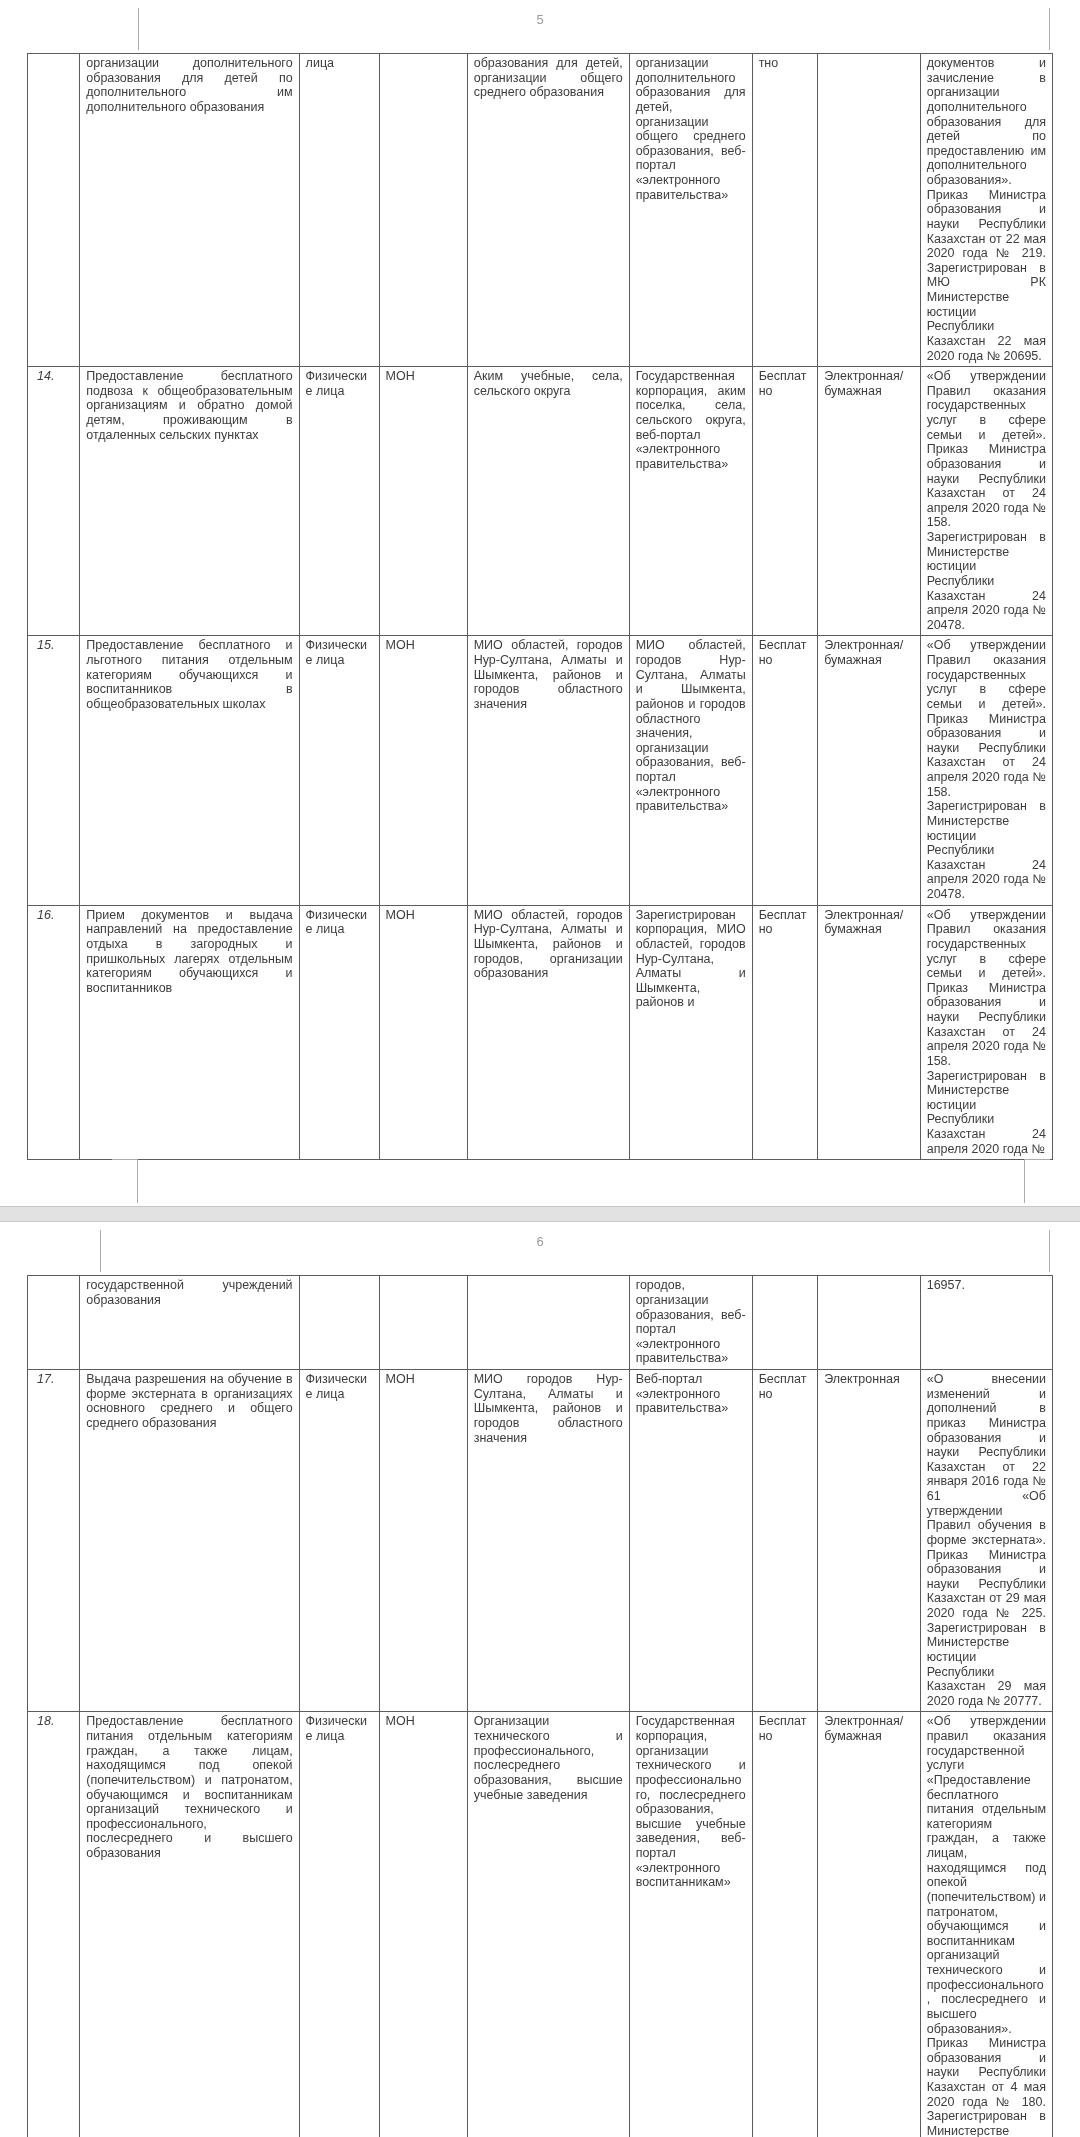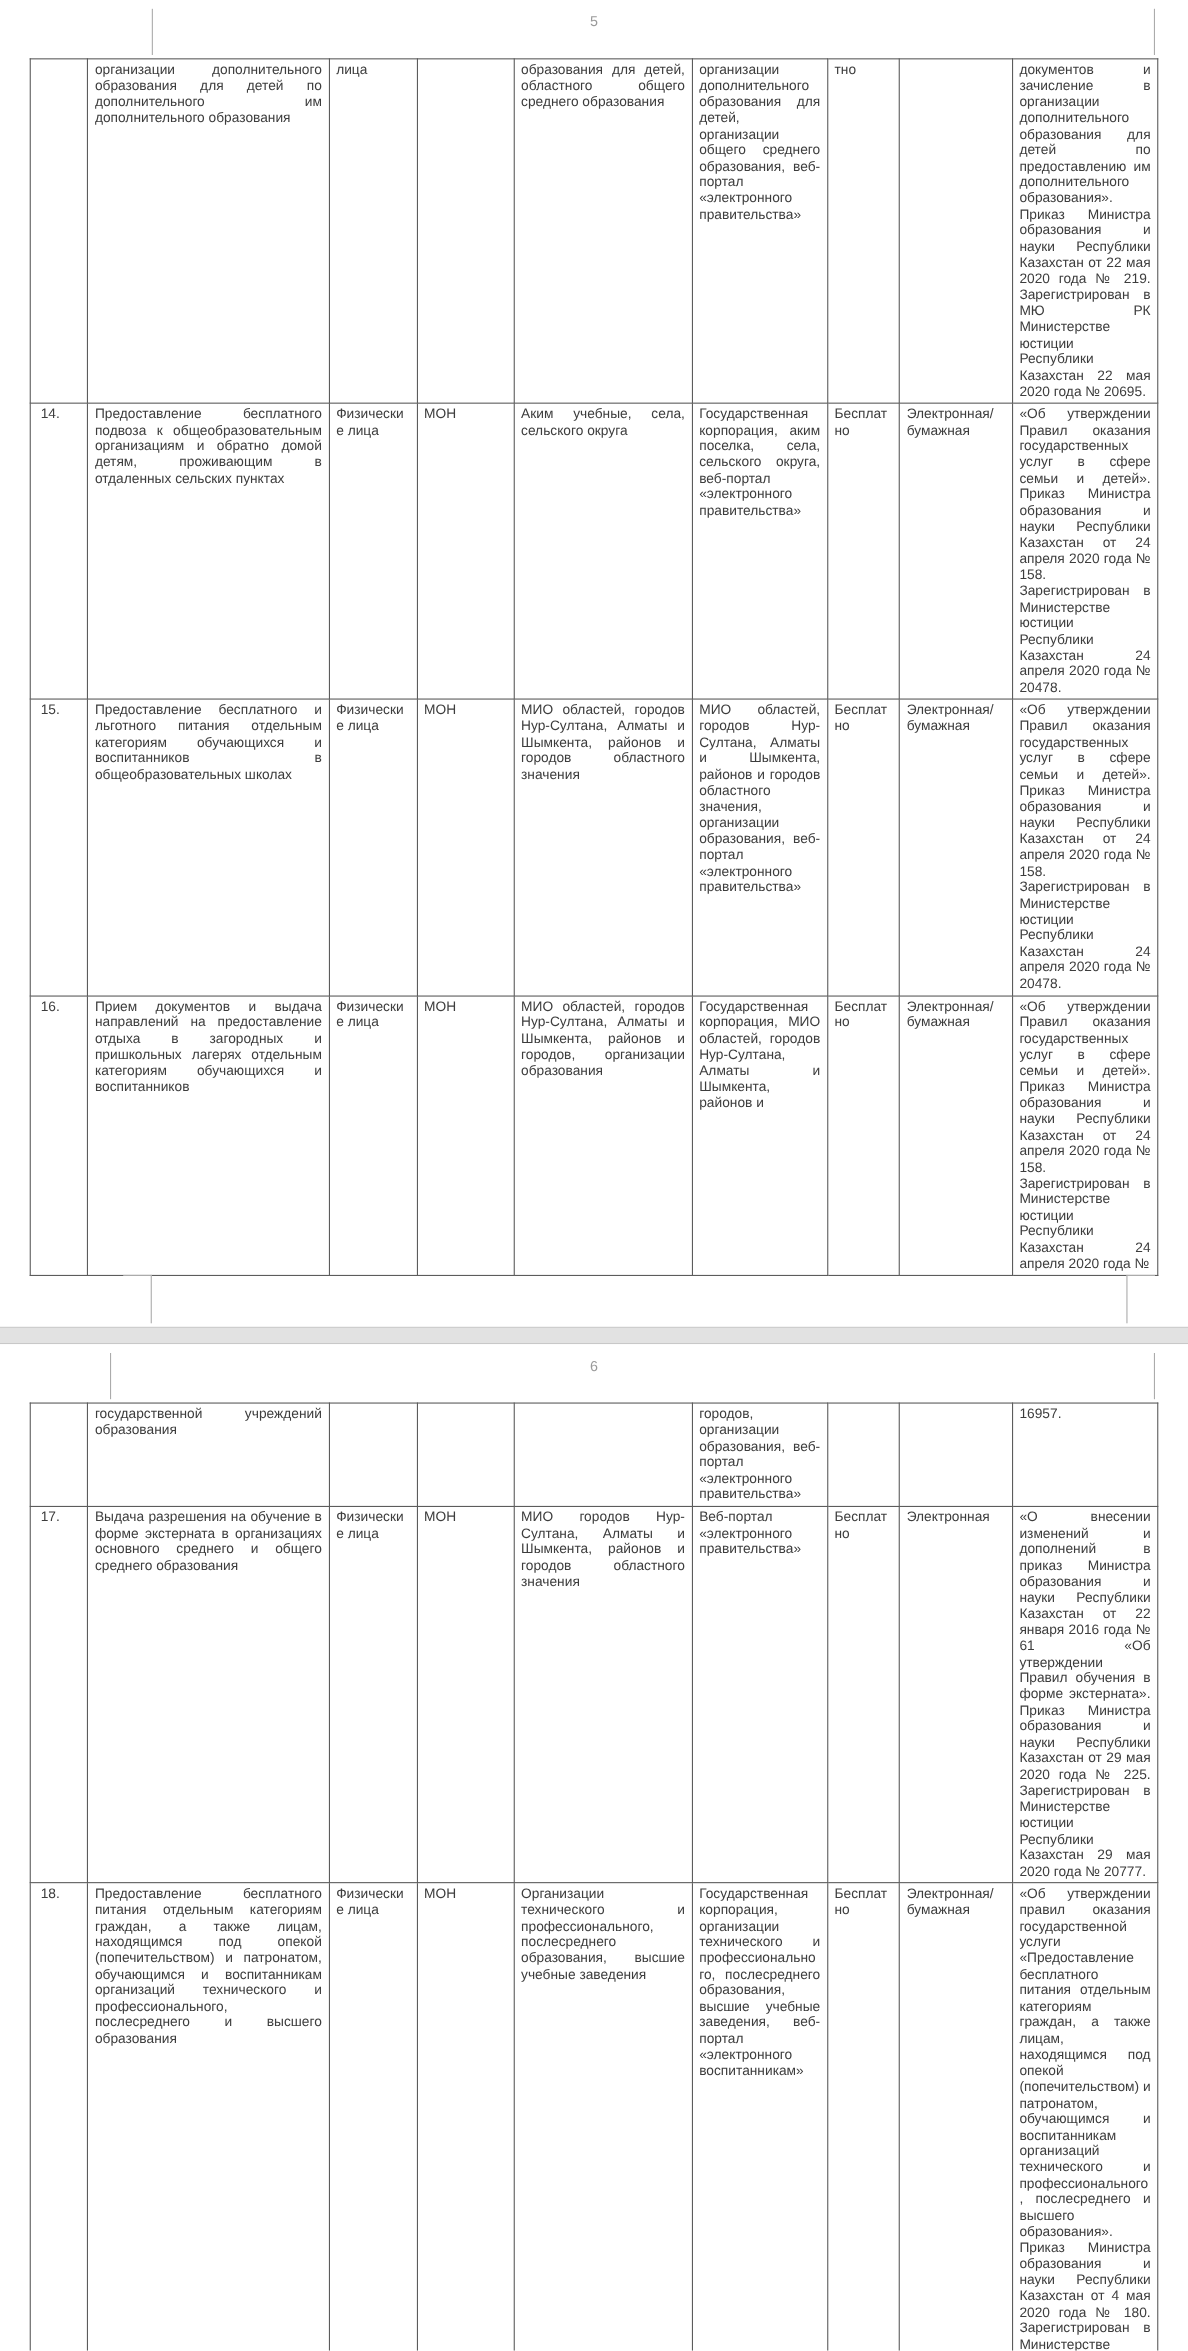--- a/index.html
+++ b/index.html
@@ -9,21 +9,21 @@
   *{box-sizing:border-box;}
   html,body{margin:0;padding:0;background:#fff;}
   body{font-family:"Liberation Sans","DejaVu Sans",sans-serif;color:var(--text);}
   .viewport{width:1080px;height:2137px;overflow:hidden;position:relative;background:var(--page-bg);}
   .page{position:relative;background:var(--page-bg);padding:10px 27px 46px 27px;}
   .page-number{text-align:center;color:var(--page-number);font-size:13px;line-height:15px;margin:2px 0 26px 0;}
   table.doc{width:100%;border-collapse:collapse;table-layout:fixed;}
   td{border:1px solid var(--border);vertical-align:top;padding:2px 6px 3px 6px;
      font-size:12.5px;line-height:1.17;text-align:justify;
      overflow-wrap:break-word;word-break:break-word;}
-  td.c-num{text-align:left;padding-left:9px;}
+  td.c-num{text-align:left;padding-left:9px;font-style:italic;}
   col.c-num{width:5.1%;} col.c-service{width:21.4%;} col.c-recipient{width:7.8%;}
   col.c-authority{width:8.6%;} col.c-provider{width:15.8%;} col.c-place{width:12%;}
   col.c-cost{width:6.4%;} col.c-form{width:10%;} col.c-legal{width:12.9%;}
   .separator{height:16px;background:var(--separator);border-top:1px solid #c6c6c6;border-bottom:1px solid #c6c6c6;}
   .tick{position:absolute;width:1px;height:42px;background:var(--mark);}
   .tick.tl{top:8px;} .tick.tr{top:8px;right:30px;}
   .page-a .tick.tl{left:138px;} .page-b .tick.tl{left:100px;}
   .bracket{position:absolute;width:26px;height:44px;border-top:1px solid var(--mark);}
   .bracket.bl{border-right:1px solid var(--mark);left:112px;bottom:3px;}
   .bracket.br{border-left:1px solid var(--mark);right:30px;bottom:3px;}
@@ -48,21 +48,21 @@
           <col class="c-cost">
           <col class="c-form">
           <col class="c-legal">
       </colgroup>
       <tbody>
           <tr>
             <td class="c-num"><span></span></td>
             <td class="c-service"><span>организации дополнительного образования для детей по дополнительного им дополнительного образования</span></td>
             <td class="c-recipient"><span>лица</span></td>
             <td class="c-authority"><span></span></td>
-            <td class="c-provider"><span>образования для детей, областного общего среднего образования</span></td>
+            <td class="c-provider"><span>образования для детей, организации общего среднего образования</span></td>
             <td class="c-place"><span>организации дополнительного образования для детей, организации общего среднего образования, веб-портал «электронного правительства»</span></td>
             <td class="c-cost"><span>тно</span></td>
             <td class="c-form"><span></span></td>
             <td class="c-legal"><span>документов и зачисление в организации дополнительного образования для детей по предоставлению им дополнительного образования». Приказ Министра образования и науки Республики Казахстан от 22 мая 2020 года № 219. Зарегистрирован в МЮ РК Министерстве юстиции Республики Казахстан 22 мая 2020 года № 20695.</span></td>
           </tr>
           <tr>
             <td class="c-num"><span>14.</span></td>
             <td class="c-service"><span>Предоставление бесплатного подвоза к общеобразовательным организациям и обратно домой детям, проживающим в отдаленных сельских пунктах</span></td>
             <td class="c-recipient"><span>Физические лица</span></td>
             <td class="c-authority"><span>МОН</span></td>
@@ -82,21 +82,21 @@
             <td class="c-cost"><span>Бесплатно</span></td>
             <td class="c-form"><span>Электронная/бумажная</span></td>
             <td class="c-legal"><span>«Об утверждении Правил оказания государственных услуг в сфере семьи и детей». Приказ Министра образования и науки Республики Казахстан от 24 апреля 2020 года № 158. Зарегистрирован в Министерстве юстиции Республики Казахстан 24 апреля 2020 года № 20478.</span></td>
           </tr>
           <tr>
             <td class="c-num"><span>16.</span></td>
             <td class="c-service"><span>Прием документов и выдача направлений на предоставление отдыха в загородных и пришкольных лагерях отдельным категориям обучающихся и воспитанников</span></td>
             <td class="c-recipient"><span>Физические лица</span></td>
             <td class="c-authority"><span>МОН</span></td>
             <td class="c-provider"><span>МИО областей, городов Нур-Султана, Алматы и Шымкента, районов и городов, организации образования</span></td>
-            <td class="c-place"><span>Государственная корпорация, МИО областей, городов Нур-Султана, Алматы и Шымкента, районов и</span></td>
+            <td class="c-place"><span>Зарегистрирован корпорация, МИО областей, городов Нур-Султана, Алматы и Шымкента, районов и</span></td>
             <td class="c-cost"><span>Бесплатно</span></td>
             <td class="c-form"><span>Электронная/бумажная</span></td>
             <td class="c-legal"><span>«Об утверждении Правил оказания государственных услуг в сфере семьи и детей». Приказ Министра образования и науки Республики Казахстан от 24 апреля 2020 года № 158. Зарегистрирован в Министерстве юстиции Республики Казахстан 24 апреля 2020 года №</span></td>
           </tr>
         </tbody>
     </table>
     <span class="bracket bl"></span>
     <span class="bracket br"></span>
   </section>
 

